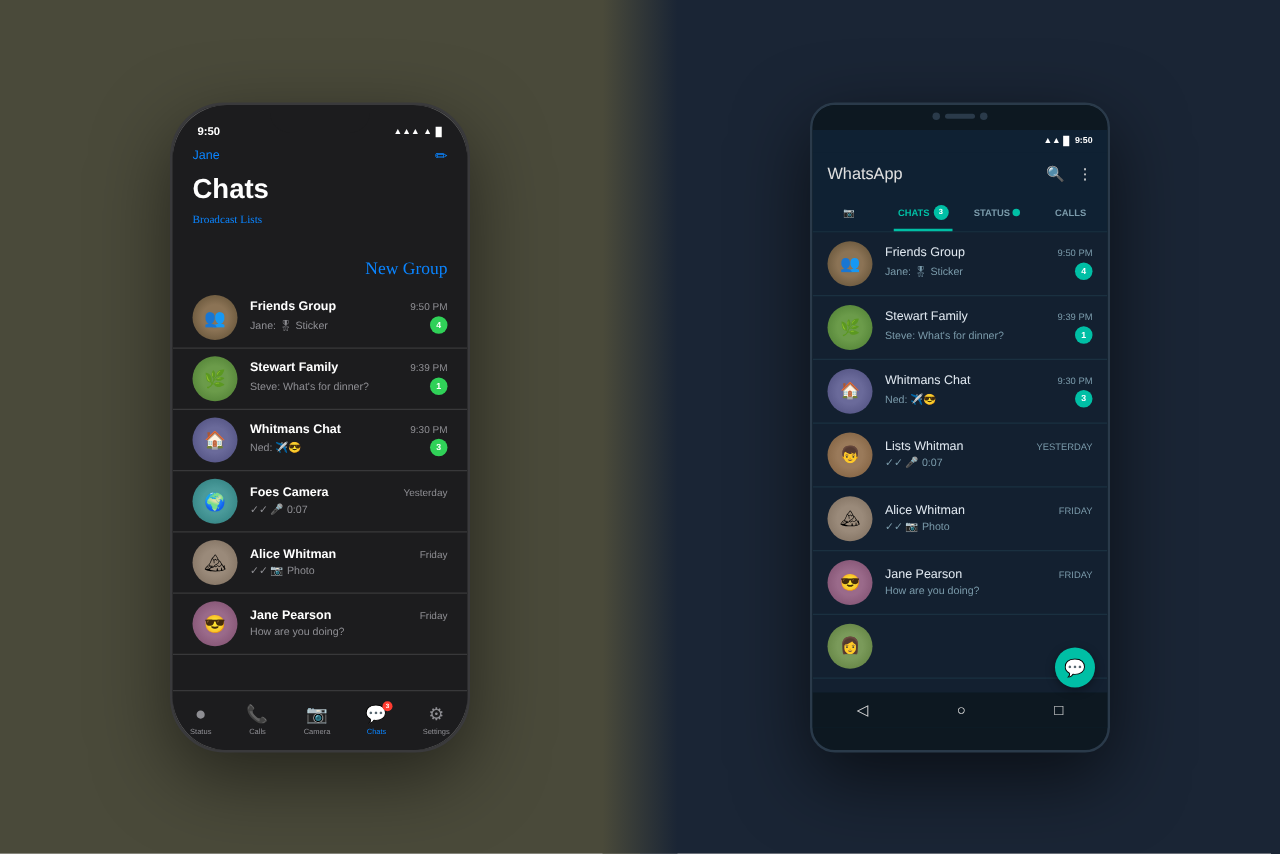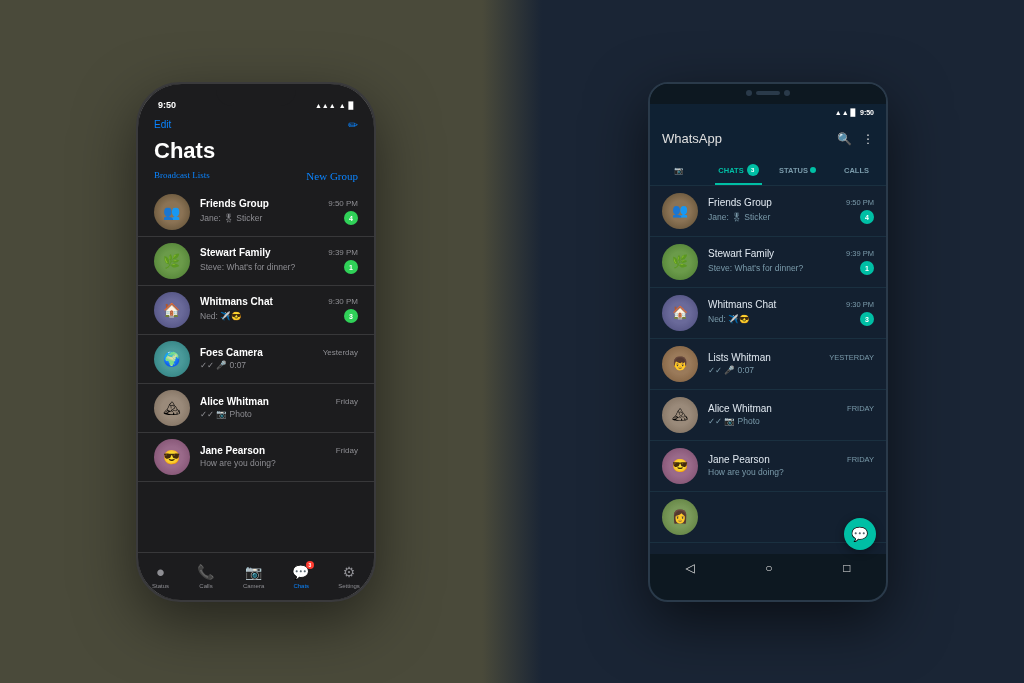--- a/index.html
+++ b/index.html
@@ -126,22 +126,23 @@
       display: flex;
       justify-content: space-between;
       flex-shrink: 0;
       font-family: Liberation Serif, serif;
     }
     .iphone-broadcast {
       font-size: 9px;
       color: #0a84ff;
     }
     .iphone-new-group {
-      font-size: 11px;
+      font-size: 14px;
       color: #0a84ff;
+      margin-top: 38px;
     }
 
     .iphone-chat-list {
       flex: 1;
       overflow: hidden;
     }
 
     .iphone-chat-item {
       display: flex;
       align-items: center;
@@ -526,21 +527,21 @@
       <div class="iphone-status-bar">
         <span class="iphone-status-time">9:50</span>
         <div class="iphone-status-icons">
           <span>▲▲▲</span>
           <span>▲</span>
           <span>▉</span>
         </div>
       </div>
 
       <div class="iphone-header">
-        <span class="iphone-edit-btn">Edit</span>
+        <span class="iphone-edit-btn">Jane</span>
         <span class="iphone-compose-btn">✏</span>
       </div>
 
       <div class="iphone-title">Chats</div>
 
       <div class="iphone-toolbar">
         <span class="iphone-broadcast">Broadcast Lists</span>
         <span class="iphone-new-group">New Group</span>
       </div>
 

